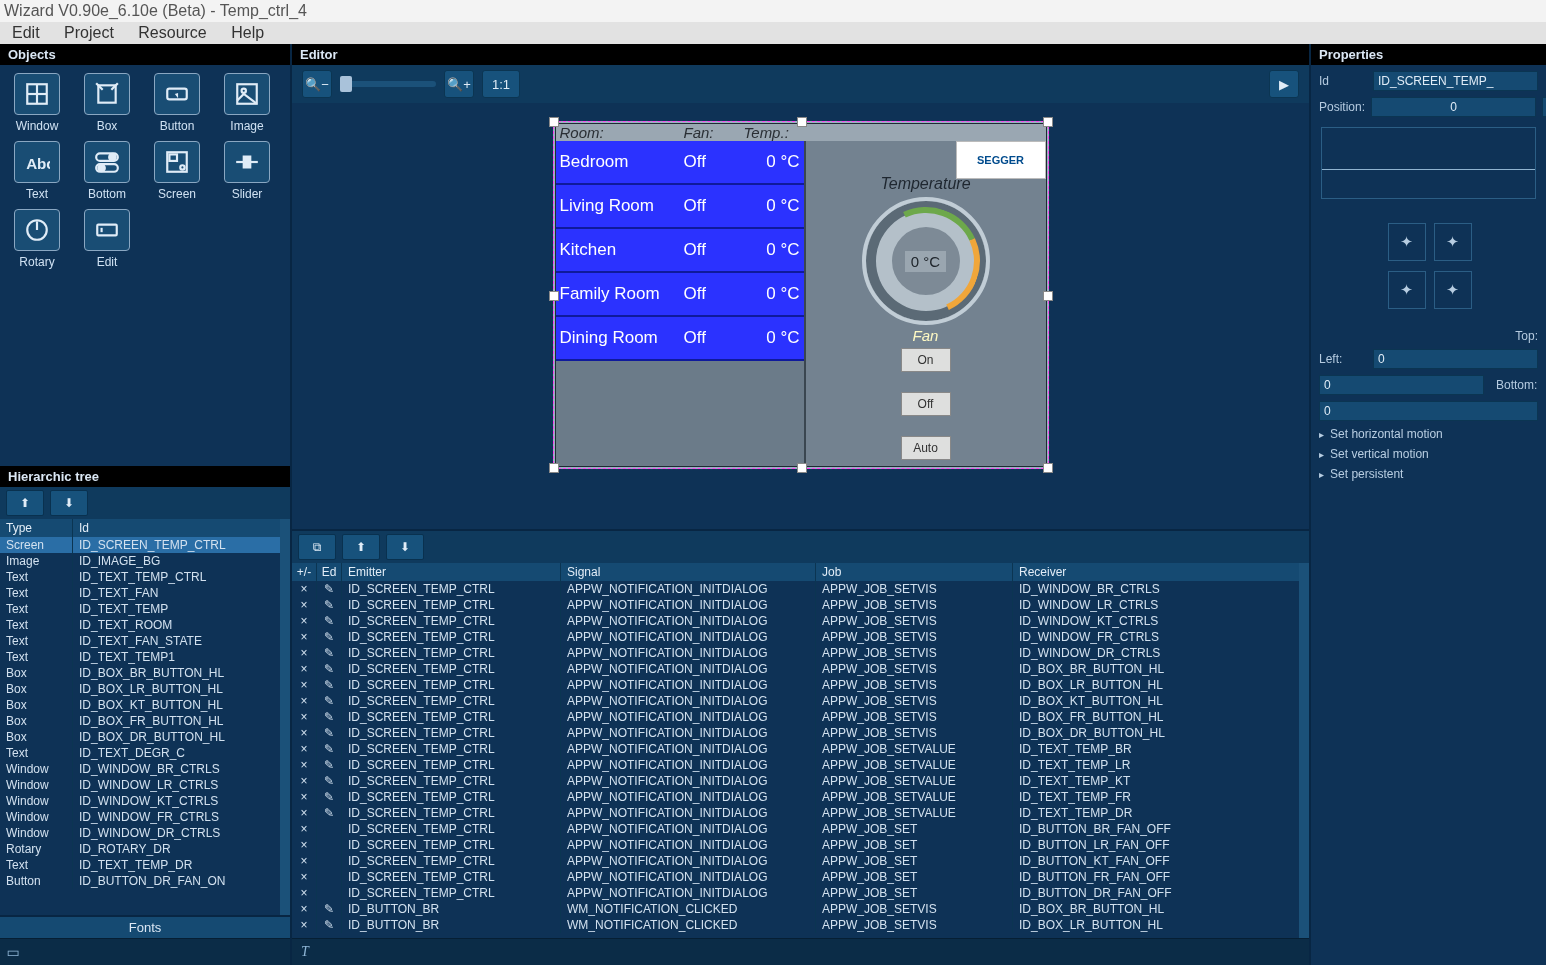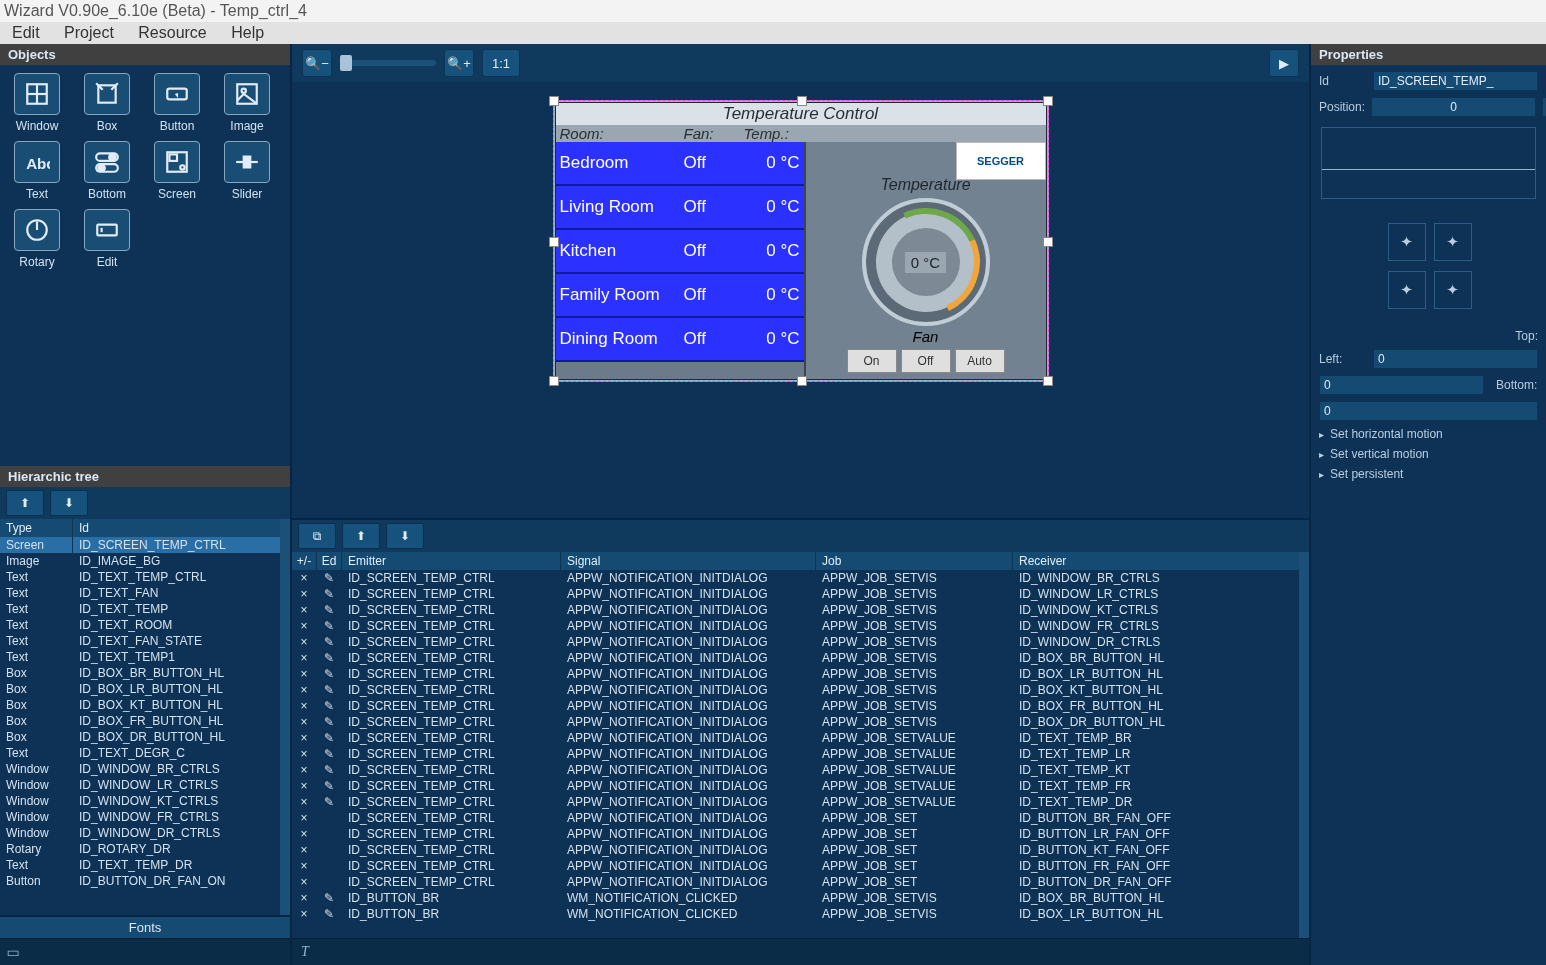--- a/index.html
+++ b/index.html
@@ -6,21 +6,21 @@
   .root{display:flex;flex-direction:column;height:965px;width:1546px;background:#0e3256;}
   
   .titlebar{height:22px;line-height:22px;background:#f3f3f3;color:#555;font-size:16px;padding-left:4px;}
   .menubar{height:22px;line-height:22px;background:#e2e2e2;color:#333;font-size:16px;padding-left:2px;}
   .menubar span{display:inline-block;padding:0 10px;cursor:default;}
   
   .cols{flex:1;display:flex;overflow:hidden;}
   .col-left{width:290px;display:flex;flex-direction:column;border-right:2px solid #082643;}
   .col-mid{flex:1;display:flex;flex-direction:column;border-right:2px solid #082643;}
   .col-right{width:235px;display:flex;flex-direction:column;}
-  .panel-head{background:#404040;font-size:13px;font-weight:bold;color:#dbe7f4;padding:3px 8px;}
+  .panel-head{background:#000000;font-size:13px;font-weight:bold;color:#dbe7f4;padding:3px 8px;}
   .statusbar{height:26px;background:#0b2c47;border-top:1px solid #061f34;display:flex;align-items:center;}
   .statusbar .si{width:26px;height:26px;display:flex;align-items:center;justify-content:center;font-size:14px;color:#8fb6d6;}
   
   .palette{padding:8px 6px;display:flex;flex-wrap:wrap;gap:8px;align-content:flex-start;flex:0 0 385px;}
   .pal-item{width:62px;display:flex;flex-direction:column;align-items:center;gap:4px;font-size:12px;color:#cfe1f2;cursor:pointer;}
   .pal-icon{width:44px;height:40px;border:1px solid #8aa7c2;border-radius:4px;background:#194d74;display:flex;align-items:center;justify-content:center;color:#e0ecf7;}
   .pal-icon svg{width:26px;height:26px;stroke:#e0ecf7;fill:none;stroke-width:2;}
   .toolbar{height:32px;display:flex;align-items:center;gap:6px;padding:0 6px;background:#0f3a5d;}
   .tbtn{width:36px;height:24px;border:1px solid #09314f;border-radius:2px;background:#17527c;display:flex;align-items:center;justify-content:center;color:#e0ecf7;font-size:12px;cursor:pointer;}
   .tbl{flex:1;overflow:auto;font-size:12px;position:relative;}
@@ -48,22 +48,22 @@
   .room-row{display:flex;justify-content:flex-start;align-items:center;background:#2b32ff;color:#fff;height:42px;border-bottom:2px solid #0f1a9c;font-size:17px;padding:0 4px;}
   .room-row .r1{width:124px;}
   .room-row .r2{width:54px;}
   .room-row .r3{flex:1;text-align:right;}
   .gauge-col{flex:1;display:flex;flex-direction:column;align-items:center;background:#738290;}
   .logo{width:88px;height:36px;background:#fff;color:#004b8d;font-size:11px;font-weight:bold;display:flex;align-items:center;justify-content:center;align-self:flex-end;border:1px solid #bbb;margin:0;}
   .g-title{font-style:italic;font-size:16px;color:#1f2730;margin-top:-4px;}
   .gauge{width:120px;height:120px;border-radius:50%;background:#7d8a96;display:flex;align-items:center;justify-content:center;border:4px solid #c1cdd6;box-shadow:inset 0 0 0 10px #5b6a76, inset 0 0 0 26px #b4c0c9;position:relative;margin-top:4px;}
   .gauge::before{content:"";position:absolute;inset:6px;border-radius:50%;border-top:6px solid #6da84b;border-left:6px solid transparent;border-right:6px solid #f0a63a;border-bottom:6px solid transparent;transform:rotate(20deg);} 
   .gauge .val{background:#9aa6b0;padding:2px 6px;font-size:15px;color:#20262c;}
-  .fan-lbl{font-style:italic;font-size:15px;color:#000000;margin-top:2px;}
-  .fan-btns{display:flex;gap:4px;margin:4px 0 6px;}
+  .fan-lbl{font-style:italic;font-size:15px;color:#fef9c3;margin-top:2px;}
+  .fan-btns{display:flex;gap:20px;margin:4px 0 6px;flex-direction:column;}
   .fbtn{width:48px;height:22px;border:1px solid #888;background:#dedfde;color:#333;font-size:12px;display:flex;align-items:center;justify-content:center;cursor:pointer;}
   
   .props{padding:6px 8px;font-size:12px;color:#cfe1f2;display:flex;flex-direction:column;gap:6px;flex:1;}
   .p-row{display:flex;align-items:center;gap:6px;}
   .p-row label{width:56px;color:#b5cbe0;}
   .p-inp{flex:1;background:#154a72;border:1px solid #0b3552;color:#e0ecf7;height:18px;padding:0 4px;font-size:12px;}
   .align-grid{display:grid;grid-template-columns:36px 36px;gap:10px;margin:14px auto;}
   .align-btn{width:36px;height:36px;border:1px solid #2b5e85;display:flex;align-items:center;justify-content:center;color:#b7cde1;font-size:15px;}
   .disc{display:flex;align-items:center;gap:6px;color:#b8cee2;cursor:pointer;}
   .disc::before{content:"▸ ";font-size:10px;}
@@ -301,20 +301,21 @@
         </div>
       </div>
 
       <div class="fonts-head">Fonts</div>
       <div class="statusbar">
         <div class="si">▭</div>
       </div>
     </div>
 
     <div class="col-mid">
+      <div class="panel-head">Editor</div>
       <div class="editor-tools">
         <div class="etbtn">🔍−</div>
         <div class="slider">
             <div class="thumb"></div>
           </div>
         <div class="etbtn">🔍+</div>
         <div class="etbtn" style="width:36px">1:1</div>
         <div class="etbtn play-btn">▶</div>
       </div>
 
@@ -322,21 +323,20 @@
         <div class="screen-wrap">
           <div class="handle" style="left:-5px;top:-5px"></div>
             <div class="handle" style="right:-5px;top:-5px"></div>
           <div class="handle" style="left:calc(50% - 4px);top:-5px"></div>
           <div class="handle" style="left:-5px;bottom:-5px"></div>
             <div class="handle" style="right:-5px;bottom:-5px"></div>
           <div class="handle" style="left:calc(50% - 4px);bottom:-5px"></div>
           <div class="handle" style="left:-5px;top:calc(50% - 4px)"></div>
             <div class="handle" style="right:-5px;top:calc(50% - 4px)"></div>
           <div class="screen">
-            <div class="scr-title">Temperature Control</div>
             <div class="scr-head">
               <div class="c1">Room:</div>
               <div class="c2">Fan:</div>
               <div class="c3">Temp.:</div>
             </div>
             <div class="scr-body">
               <div class="room-list" id="room-list">
                   <div class="room-row">
                     <span class="r1">Bedroom</span>
                     <span class="r2">Off</span>

